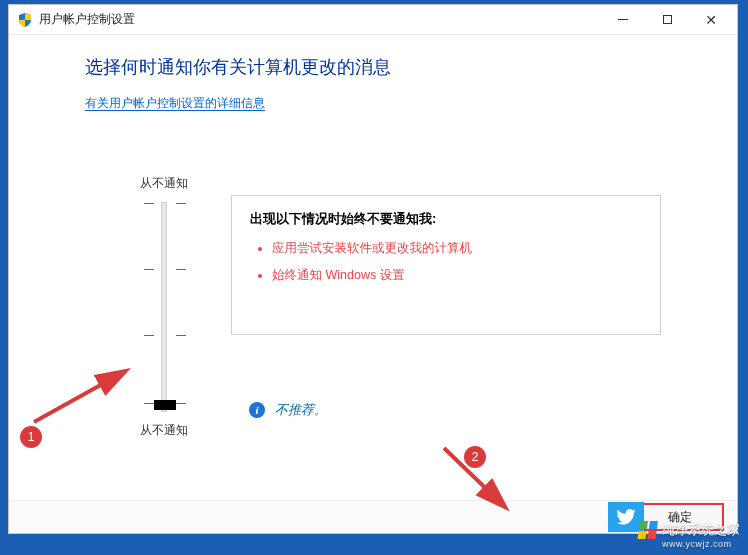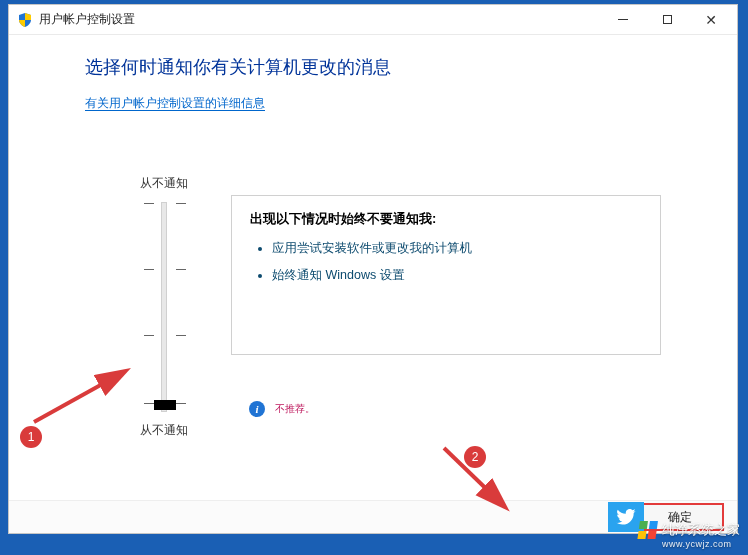--- a/index.html
+++ b/index.html
@@ -54,30 +54,30 @@
     .track {
       position:relative; width:6px; height:210px; margin:10px auto 10px;
       background:#e8e8e8; border:1px solid #d0d0d0;
     }
     .tick { position:absolute; left:-18px; width:42px; display:flex; justify-content:space-between; }
     .tick span { width:10px; height:1px; background:#666; display:block;}
     .thumb { position:absolute; left:-8px; width:22px; height:10px; background:#000; }
 
     .panel {
       position:absolute; left:222px; top:160px;
-      width:430px; height:160px; border:1px solid #d0d0d0;
+      width:430px; height:140px; border:1px solid #d0d0d0;
       padding:14px 18px;
     }
     .panel .ptitle { font-weight:bold; font-size:13px; margin-bottom:12px;}
     .panel ul { margin:0; padding-left:22px; }
-    .panel li { font-size:12.5px; color:#0c4a6e; margin:10px 0; }
+    .panel li { font-size:12.5px; color:#ef4444; margin:10px 0; }
 
     .note-row { position:absolute; left:240px; top:366px; display:flex; align-items:center; gap:10px;}
     .info-icon { width:16px; height:16px; border-radius:50%; background:#2074d4; color:#fff; font-size:11px; font-weight:bold; font-style:italic; display:flex; align-items:center; justify-content:center; font-family:Georgia,serif;}
-    .note-row .txt { font-size:10px; color:#be185d;}
+    .note-row .txt { font-size:13px; color:#0369a1;font-style:italic;}
 
     .footer {
       height: 33px; border-top: 1px solid #eee; background:#fbfbfb;
       display:flex; align-items:center; justify-content:flex-end;
       padding-right: 14px; gap:8px;
     }
     .btn {
       min-width:86px; height:26px; border:1px solid #b5b5b5; background:#f7f7f7;
       font-size:12px; color:#222;
       display:flex; align-items:center; justify-content:center;

